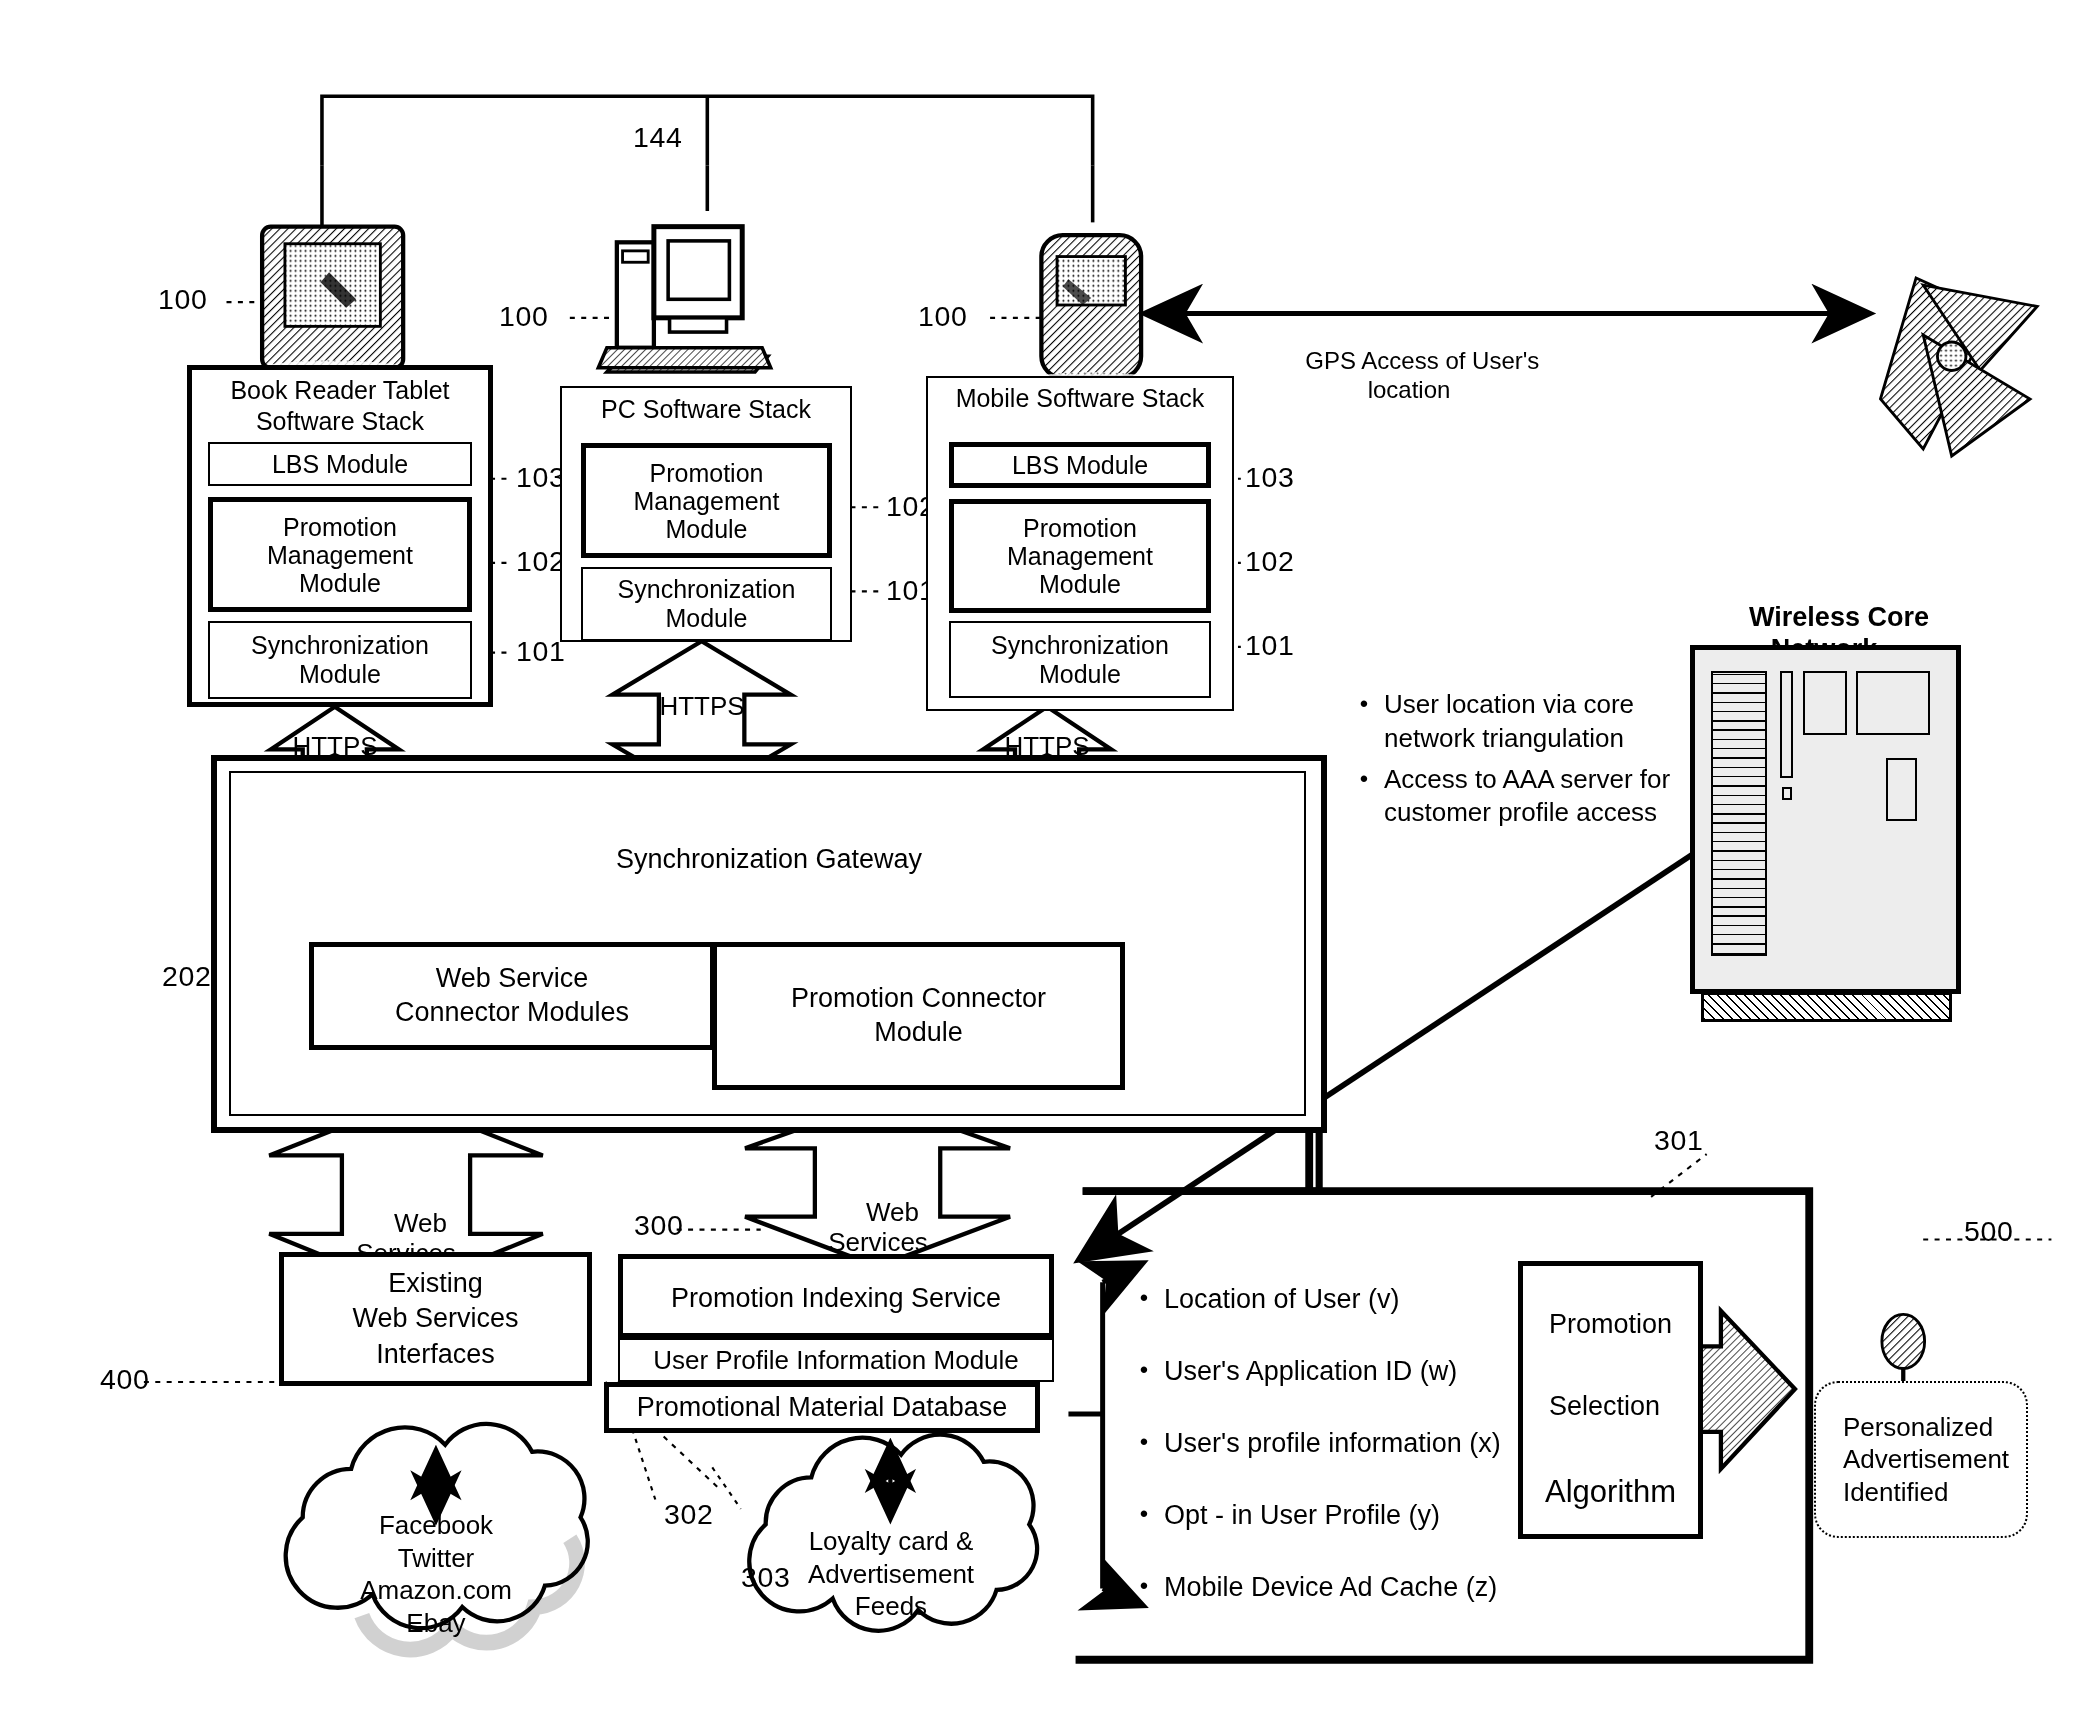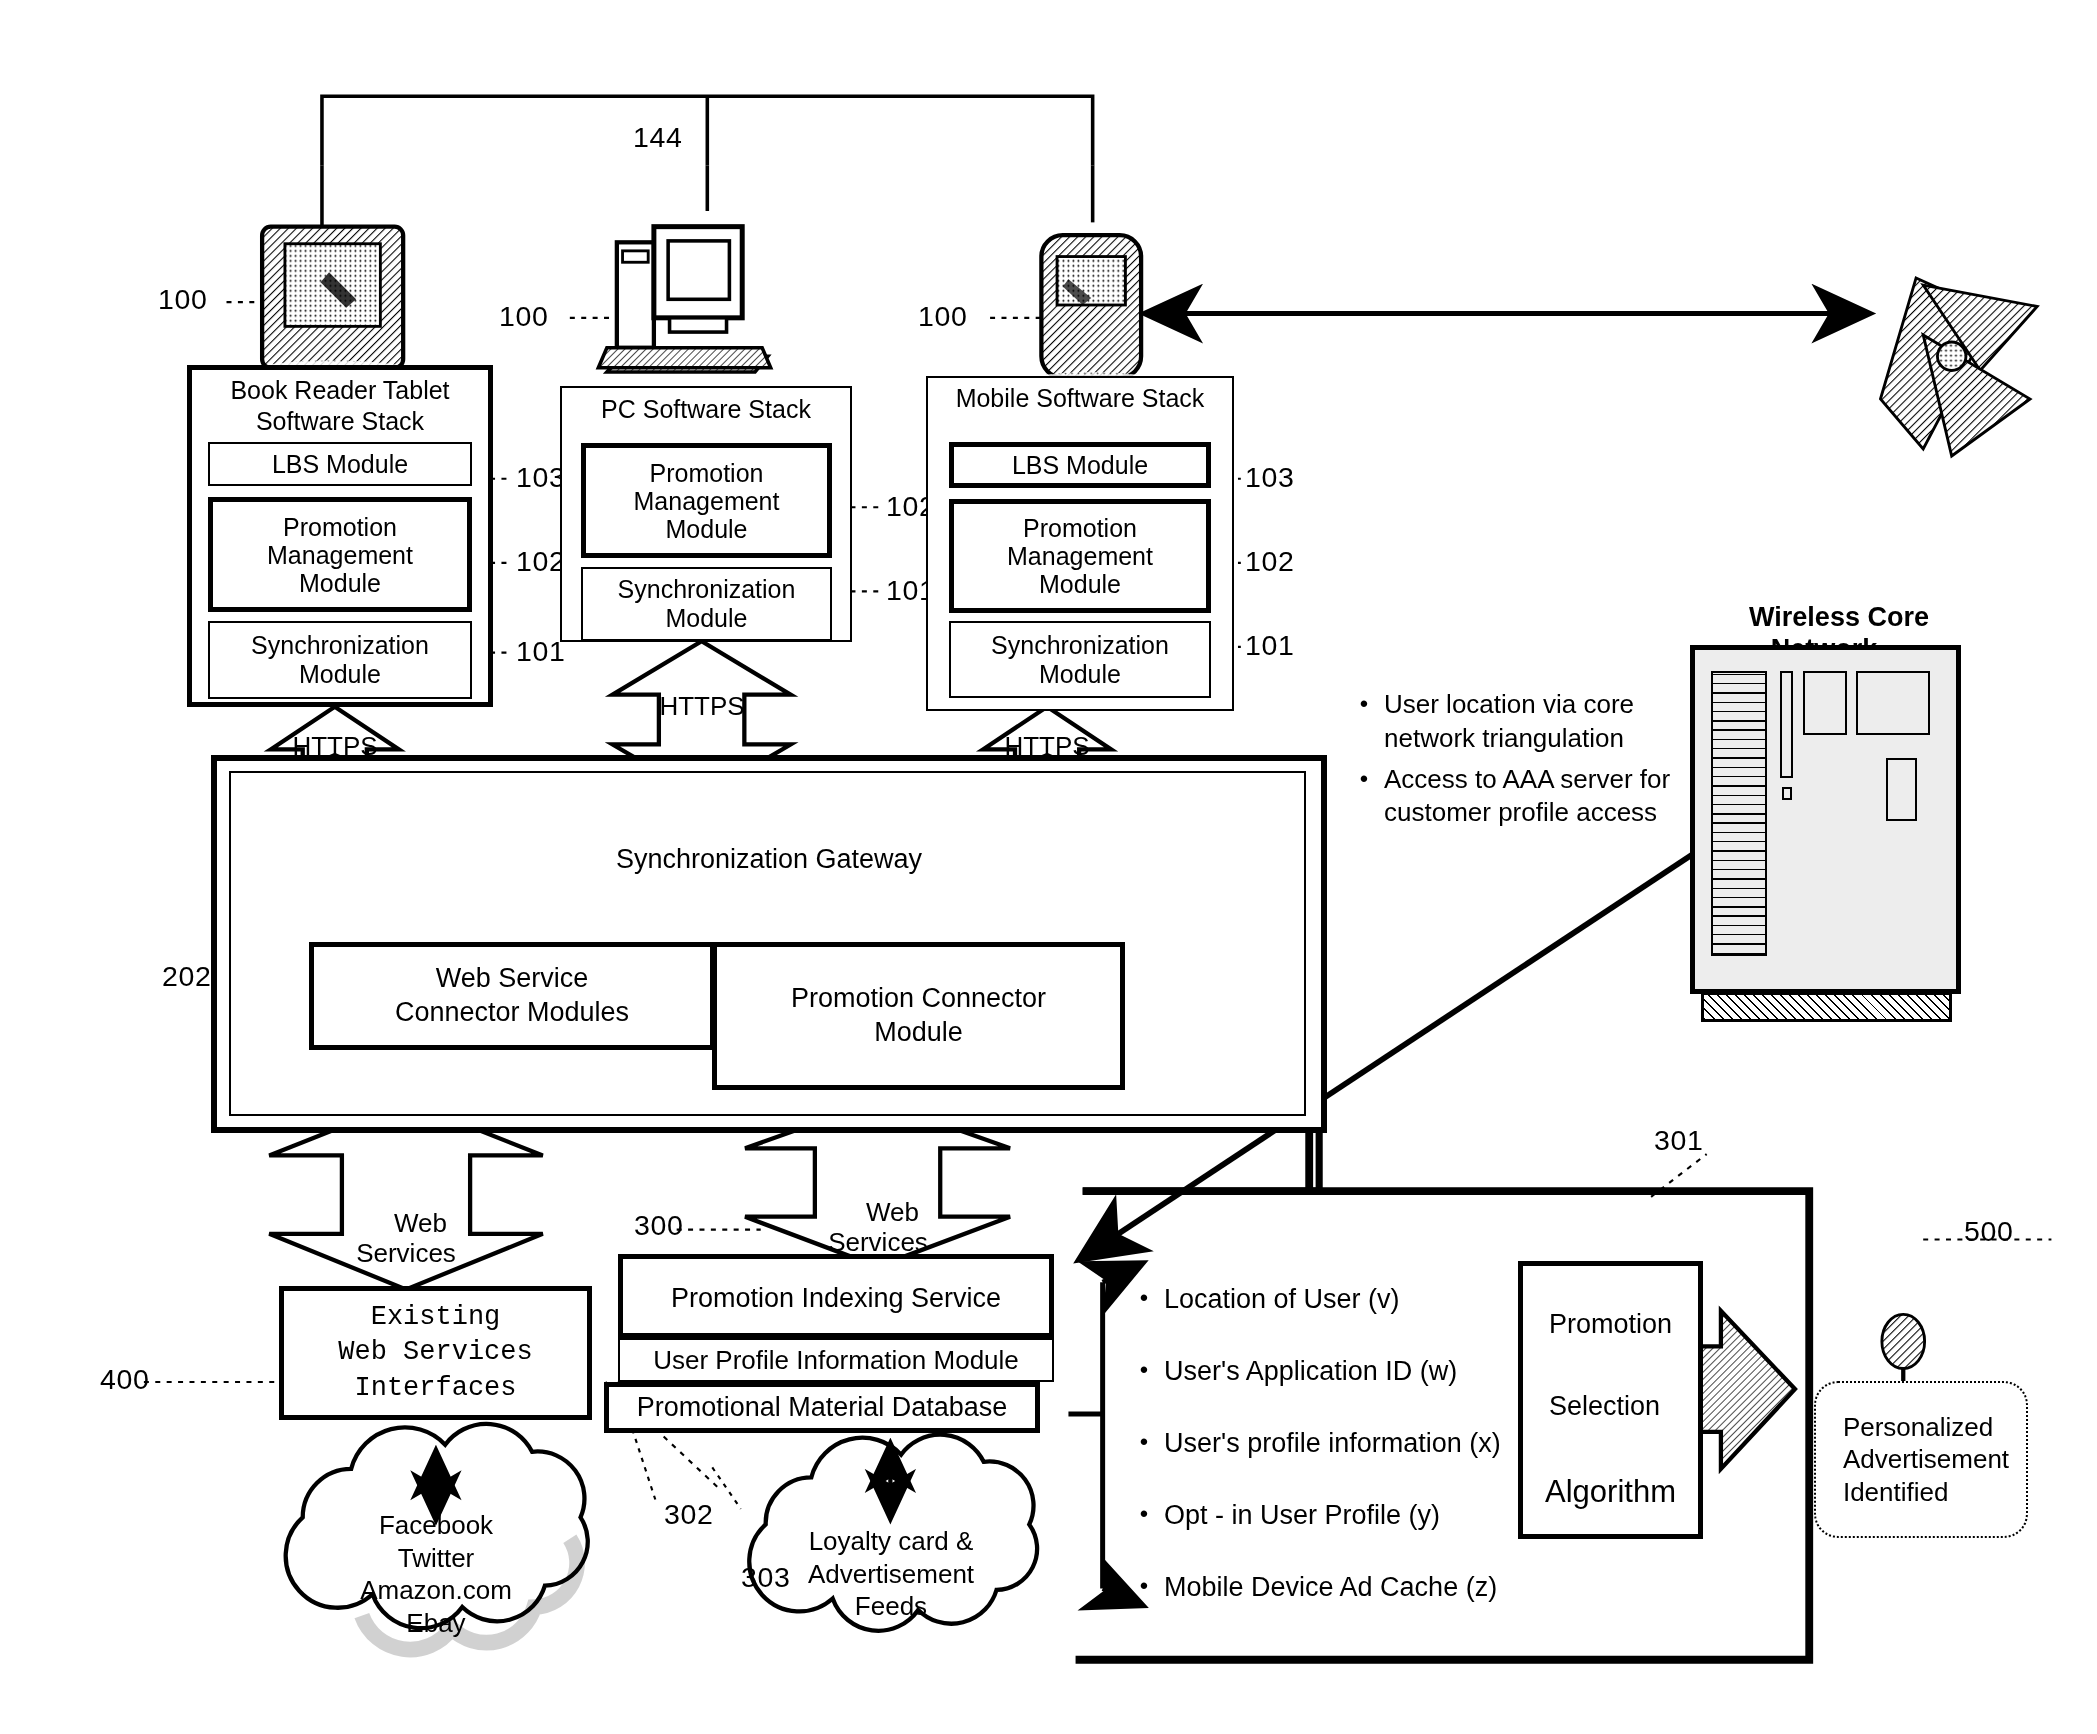--- a/index.html
+++ b/index.html
@@ -224,20 +224,24 @@
   <div class="ref" style="left:162px;top:962px">202</div>
   <div class="ref" style="left:1227px;top:956px">203</div>
 
   <div class="ref" style="left:634px;top:1211px">300</div>
   <div class="ref" style="left:664px;top:1500px">302</div>
   <div class="ref" style="left:741px;top:1563px">303</div>
   <div class="ref" style="left:100px;top:1365px">400</div>
   <div class="ref" style="left:1654px;top:1126px">301</div>
   <div class="ref" style="left:1964px;top:1217px">500</div>
 
+  <div class="lbl" style="left:1409px;top:319px;width:385px;text-align:center;transform:translateX(-50%)">
+    <span style="white-space:pre-line">GPS Access of User's
+location</span>
+  </div>
 
   <div class="box thick" style="left:187px;top:365px;width:306px;height:342px;">
     <div class="stacktitle" style="top:5.7px">Book Reader Tablet</div>
     <div class="stacktitle" style="top:37px">Software Stack</div>
   </div>
   <div class="box ctr" style="left:208px;top:442px;width:264px;height:44px;">
     <span style="white-space:pre-line;font-size:25px">LBS Module</span>
   </div>
   <div class="box ctr thick" style="left:208px;top:497px;width:264px;height:115px;">
     <span style="white-space:pre-line;font-size:25px;line-height:1.12">Promotion
@@ -331,21 +335,21 @@
   <div class="box thick" style="left:618px;top:1254px;width:436px;height:84px;">
     <div class="abs" style="left:0;right:0;top:24px;text-align:center;font-size:27px">Promotion   Indexing   Service</div>
   </div>
   <div class="box thin ctr" style="left:618px;top:1338px;width:436px;height:44px;">
     <span style="font-size:26px">User Profile Information Module</span>
   </div>
   <div class="box thick ctr" style="left:604px;top:1382px;width:436px;height:51px;">
     <span style="font-size:27px">Promotional Material Database</span>
   </div>
 
-  <div class="box thick ctr" style="left:279px;top:1286px;width:313px;height:134px;font-family:Liberation Mono, monospace;">
+  <div class="box thick ctr" style="left:279px;top:1252px;width:313px;height:134px;">
     <span style="white-space:pre-line;font-size:27px;line-height:1.3">Existing
 Web Services
 Interfaces</span>
   </div>
 
   <div class="cloudtxt" style="left:436px;top:1509px;width:285px;transform:translateX(-50%)">
     <span style="white-space:pre-line">Facebook
 Twitter
 Amazon.com
 Ebay</span>

